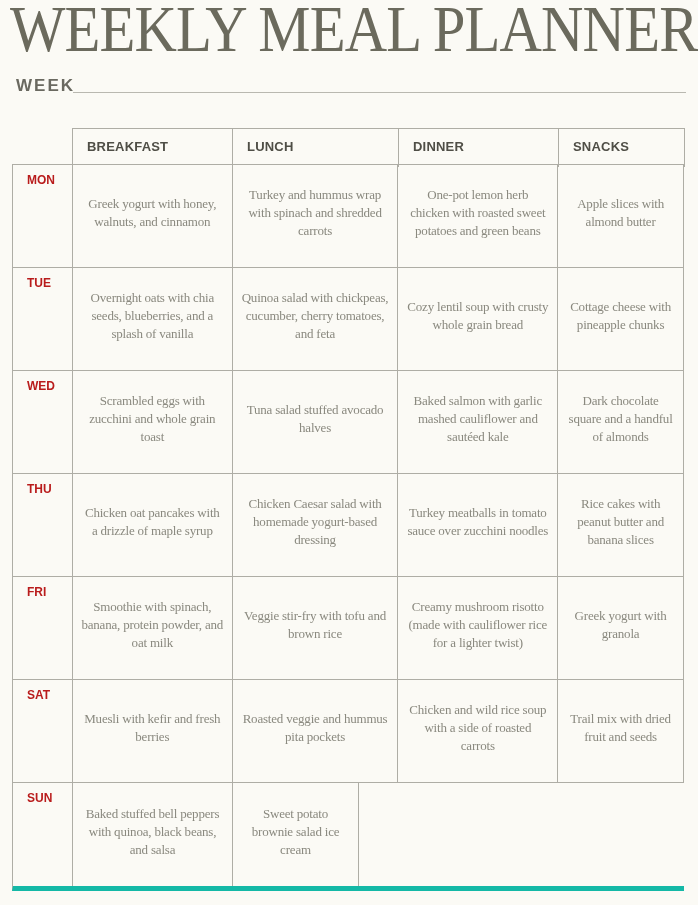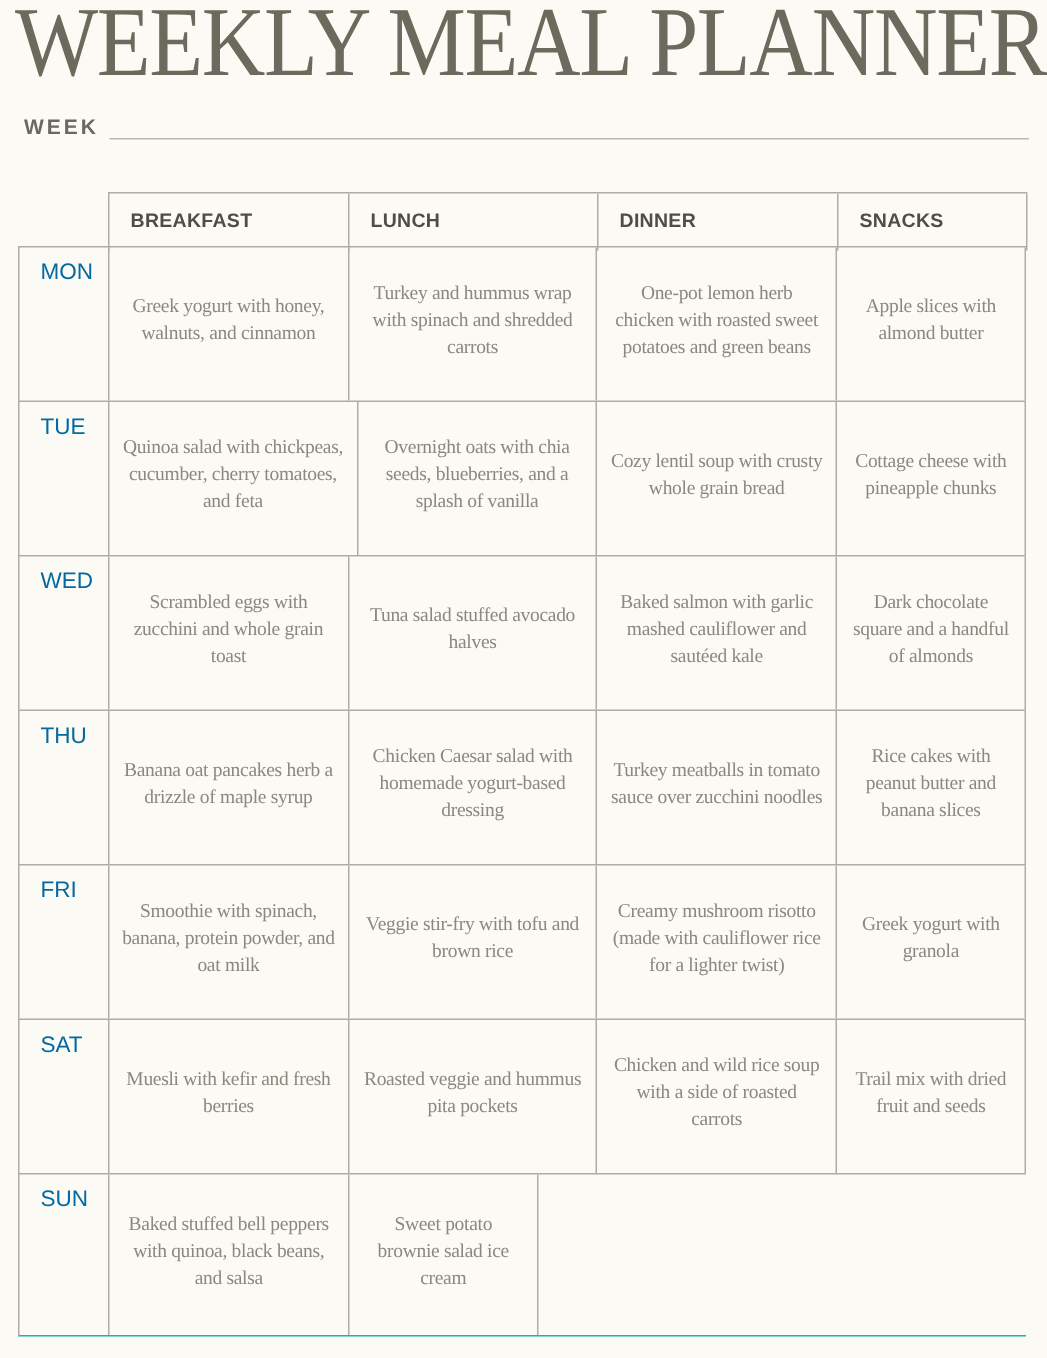--- a/index.html
+++ b/index.html
@@ -34,21 +34,21 @@
       position: absolute;
       left: 16px;
       top: 76px;
       width: 670px;
       height: 20px;
     }
     .week-label {
       position: absolute;
       left: 0;
       top: 0;
-      font-size: 14px;
+      font-size: 17px;
       font-weight: bold;
       letter-spacing: 2px;
       color: #6a6960;
     }
     .week-line {
       position: absolute;
       left: 57px;
       right: 0;
       top: 16px;
       height: 0;
@@ -90,31 +90,31 @@
       width: 672px;
     }
     .day-row {
       display: flex;
       height: 103px;
       box-sizing: border-box;
       border-top: 1px solid #aeada5;
       border-left: 1px solid #aeada5;
     }
     .day-row:last-child {
-      border-bottom: 1px solid #14b8a6;
+      border-bottom: 5px solid #14b8a6;
       height: 109px;
     }
     .day-cell {
       width: 60px;
       box-sizing: border-box;
       border-right: 1px solid #aeada5;
       padding: 8px 0 0 14px;
-      font-size: 15px;
-      font-weight: normal;
-      color: #0369a1;
+      font-size: 12px;
+      font-weight: bold;
+      color: #b91c1c;
     }
     .meal-cell {
       box-sizing: border-box;
       border-right: 1px solid #aeada5;
       display: flex;
       align-items: center;
       justify-content: center;
       text-align: center;
       padding: 0 8px 6px 8px;
       font-family: "Liberation Serif", "DejaVu Serif", serif;
@@ -149,35 +149,35 @@
   <div class="rows">
     <div class="day-row">
       <div class="day-cell">MON</div>
       <div class="meal-cell w-b">Greek yogurt with honey, walnuts, and cinnamon</div>
       <div class="meal-cell w-l">Turkey and hummus wrap with spinach and shredded carrots</div>
       <div class="meal-cell w-d">One-pot lemon herb chicken with roasted sweet potatoes and green beans</div>
       <div class="meal-cell w-s">Apple slices with almond butter</div>
     </div>
     <div class="day-row">
       <div class="day-cell">TUE</div>
+      <div class="meal-cell w-b">Overnight oats with chia seeds, blueberries, and a splash of vanilla</div>
       <div class="meal-cell w-l">Quinoa salad with chickpeas, cucumber, cherry tomatoes, and feta</div>
-      <div class="meal-cell w-b">Overnight oats with chia seeds, blueberries, and a splash of vanilla</div>
       <div class="meal-cell w-d">Cozy lentil soup with crusty whole grain bread</div>
       <div class="meal-cell w-s">Cottage cheese with pineapple chunks</div>
     </div>
     <div class="day-row">
       <div class="day-cell">WED</div>
       <div class="meal-cell w-b">Scrambled eggs with zucchini and whole grain toast</div>
       <div class="meal-cell w-l">Tuna salad stuffed avocado halves</div>
       <div class="meal-cell w-d">Baked salmon with garlic mashed cauliflower and sautéed kale</div>
       <div class="meal-cell w-s">Dark chocolate square and a handful of almonds</div>
     </div>
     <div class="day-row">
       <div class="day-cell">THU</div>
-      <div class="meal-cell w-b">Banana oat pancakes herb a drizzle of maple syrup</div>
+      <div class="meal-cell w-b">Chicken oat pancakes with a drizzle of maple syrup</div>
       <div class="meal-cell w-l">Chicken Caesar salad with homemade yogurt-based dressing</div>
       <div class="meal-cell w-d">Turkey meatballs in tomato sauce over zucchini noodles</div>
       <div class="meal-cell w-s">Rice cakes with peanut butter and banana slices</div>
     </div>
     <div class="day-row">
       <div class="day-cell">FRI</div>
       <div class="meal-cell w-b">Smoothie with spinach, banana, protein powder, and oat milk</div>
       <div class="meal-cell w-l">Veggie stir-fry with tofu and brown rice</div>
       <div class="meal-cell w-d">Creamy mushroom risotto (made with cauliflower rice for a lighter twist)</div>
       <div class="meal-cell w-s">Greek yogurt with granola</div>

